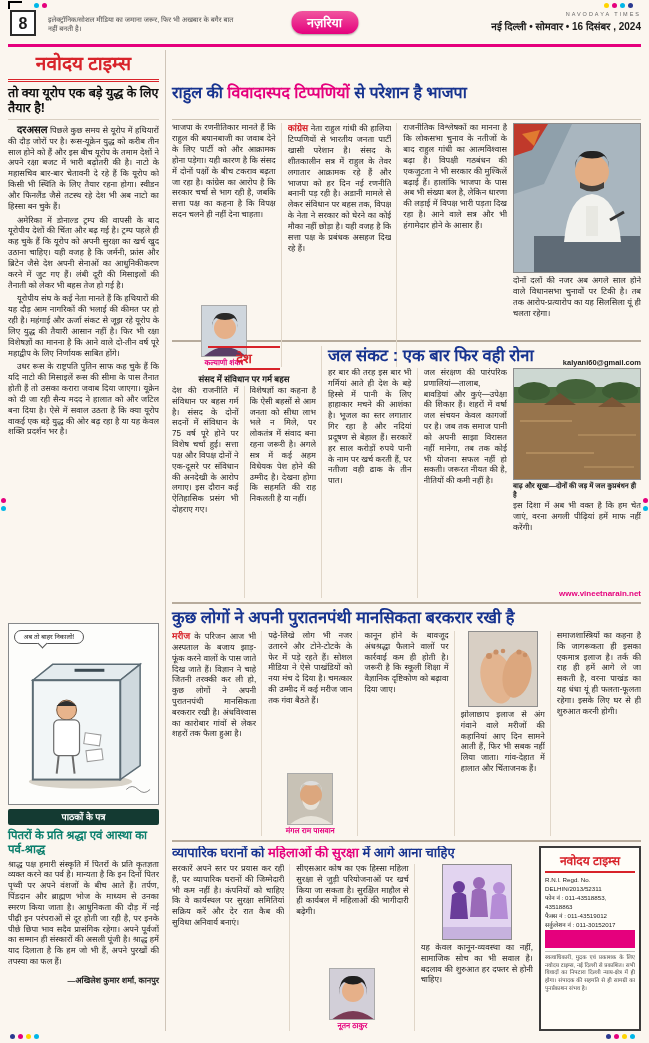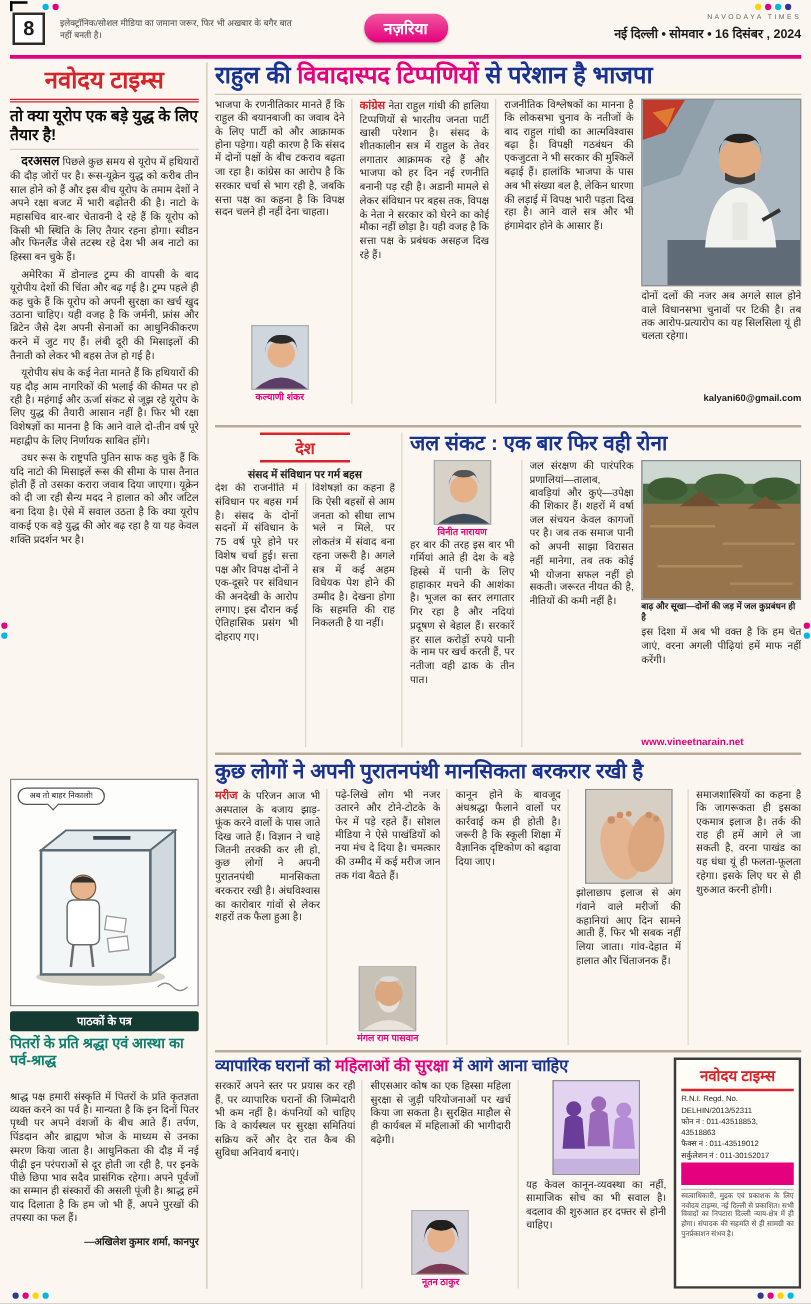--- a/index.html
+++ b/index.html
@@ -34,40 +34,40 @@
   .ed-body p { margin:0 0 3px; text-indent:9px; }
   .lead-word { font-weight:bold; color:#111; font-size:10px; }
   .lead-red { font-weight:bold; color:#d8232a; font-size:9px; }
   .cartoon { height:182px; border:1px solid #86888a; margin:4px 0; position:relative; background:#fdfdfb; }
   .bubble { position:absolute; left:5px; top:6px; width:70px; background:#fff; border:1px solid #555;
     border-radius:8px; font-size:6.5px; text-align:center; padding:2px 3px; line-height:1.2; }
   .bubble:after{ content:""; position:absolute; left:24px; bottom:-4px; width:6px; height:6px;
     background:#fff; border-right:1px solid #555; border-bottom:1px solid #555; transform:rotate(45deg);}
   .letters-strip { height:16px; background:#143a32; color:#fff; font-weight:bold; font-size:9px;
     text-align:center; line-height:16px; border-radius:2px; }
-  .letters-head { color:#0c7f6d; font-weight:bold; font-size:11.5px; line-height:1.2; margin:4px 0 16px; }
+  .letters-head { color:#0c7f6d; font-weight:bold; font-size:11.5px; line-height:1.2; margin:4px 0 3px; }
   .letters-body { height:112px; overflow:hidden; }
   .letters-sign { font-size:8px; font-weight:bold; text-align:right; color:#222; margin-top:2px; }
   .h-blue { color:#17338f; }
   .h-mag { color:#e5007d; }
   .a-head { font-weight:bold; line-height:1.15; }
   .c { flex:1; overflow:hidden; border-right:1px solid #e0d6c8; padding-right:5px;
        display:flex; flex-direction:column; }
   .c:last-child { border-right:none; padding-right:0; }
   .c p { margin:0; flex:1; overflow:hidden; }
   .acard { width:50px; margin:3px auto 0; text-align:center; flex:none; }
   .acard .ph { width:46px; height:52px; margin:0 auto; border:1px solid #aaa; overflow:hidden; background:#cfd6dd; }
   .aname { color:#e5007d; font-weight:bold; font-size:7.5px; margin-top:1px; }
   .photo { border:1px solid #8d8d8d; overflow:hidden; background:#b9c4cc; }
   .caption { font-size:7px; font-weight:bold; line-height:1.25; margin:2px 0; color:#222; }
-  .linkline { font-size:8px; font-weight:bold; color:#e5007d; }
+  .linkline { font-size:8px; font-weight:bold; text-align:right; color:#e5007d; }
   .emailline { font-size:7.5px; font-weight:bold; text-align:right; color:#222; }
   
   .secA { height:292px; border-bottom:2px solid #b7ab9c; padding-bottom:4px; }
-  .a1-head { font-size:19px; border-bottom:1px solid #cfc5b6; padding-bottom:3px; margin-bottom:3px; }
+  .a1-head { font-size:16px; border-bottom:1px solid #cfc5b6; padding-bottom:17px; margin-bottom:3px;margin-top:34px; }
   .a1-body { display:flex; gap:6px; height:244px; }
   .a1-cols { flex:1; display:flex; gap:6px; overflow:hidden; }
   .a1-right { width:128px; flex:none; display:flex; flex-direction:column; }
   .a1-right .photo { height:150px; flex:none; }
   .a1-right p { flex:1; overflow:hidden; margin:3px 0 0; }
   .secB { height:262px; border-bottom:2px solid #b7ab9c; padding:4px 0; display:flex; gap:6px; }
   .desh { width:150px; flex:none; border-right:1px solid #e0d6c8; padding-right:5px; display:flex; flex-direction:column; }
   .desh-label { color:#d8232a; font-weight:bold; font-size:13px; text-align:center; width:72px; margin:0 auto 3px;
     border-top:2px solid #d8232a; border-bottom:2px solid #d8232a; padding:1px 0; }
   .desh-mini { font-weight:bold; font-size:8.5px; text-align:center; margin-bottom:2px; }
@@ -240,31 +240,20 @@
           </div>
         </div>
 
         <div class="a2">
           <div class="a-head a2-head">
             <span class="h-blue">जल संकट</span><span class="h-blue"> : एक बार फिर वही रोना</span>
           </div>
           <div class="a2-body">
             <div class="a2-cols body-txt">
               <div class="c">
-                <div class="acard" style="margin-top:0">
-                  <div class="ph">
-                    <svg width="46" height="52" viewBox="0 0 46 52">
-                        <rect width="46" height="52" fill="#d7d2c8"></rect>
-                        <path d="M0,52 q23,-20 46,0 Z" fill="#3e4a5a"></path>
-                        <circle cx="23" cy="22" r="11" fill="#e6b089"></circle>
-                        <path d="M11,20 q2,-14 12,-13 q11,-1 12,13 q0,-7 -4,-9 q-8,4 -16,0 q-4,2 -4,9 Z" fill="#555"></path>
-                      </svg>
-                  </div>
-                  <div class="aname">विनीत नारायण</div>
-                </div>
                 <p>हर बार की तरह इस बार भी गर्मियां आते ही देश के बड़े हिस्से में पानी के लिए हाहाकार मचने की आशंका है। भूजल का स्तर लगातार गिर रहा है और नदियां प्रदूषण से बेहाल हैं। सरकारें हर साल करोड़ों रुपये पानी के नाम पर खर्च करती हैं, पर नतीजा वही ढाक के तीन पात।</p>
               </div>
               <div class="c">
                 <p>जल संरक्षण की पारंपरिक प्रणालियां—तालाब, बावड़ियां और कुएं—उपेक्षा की शिकार हैं। शहरों में वर्षा जल संचयन केवल कागजों पर है। जब तक समाज पानी को अपनी साझा विरासत नहीं मानेगा, तब तक कोई भी योजना सफल नहीं हो सकती। जरूरत नीयत की है, नीतियों की कमी नहीं है।</p>
               </div>
             </div>
             <div class="a2-right">
               <div class="photo">
                 <svg width="128" height="112" viewBox="0 0 128 112">
                     <rect width="128" height="24" fill="#cdd8d2"></rect>

